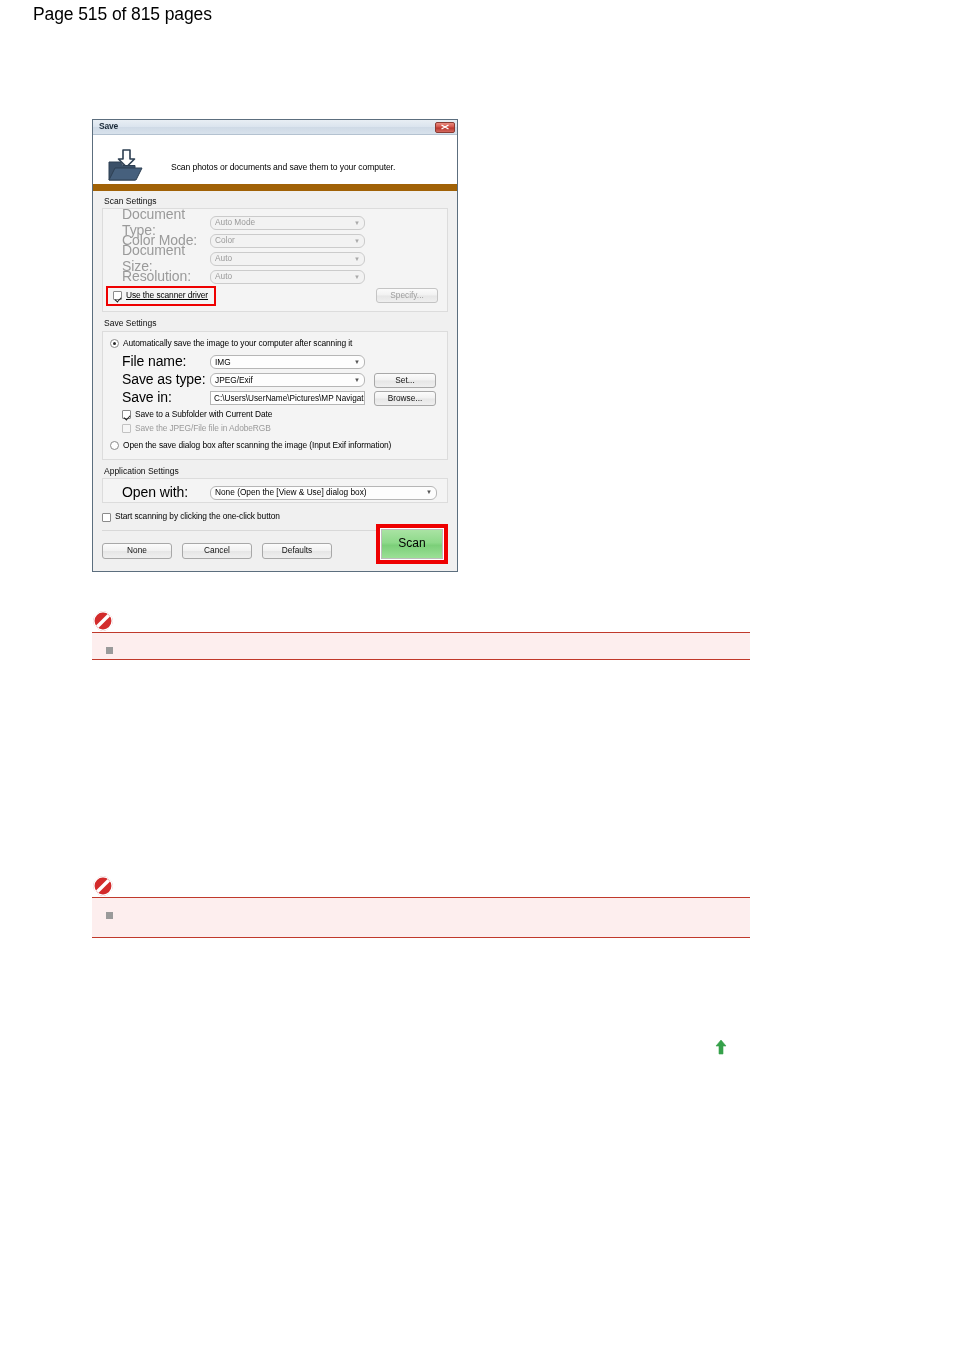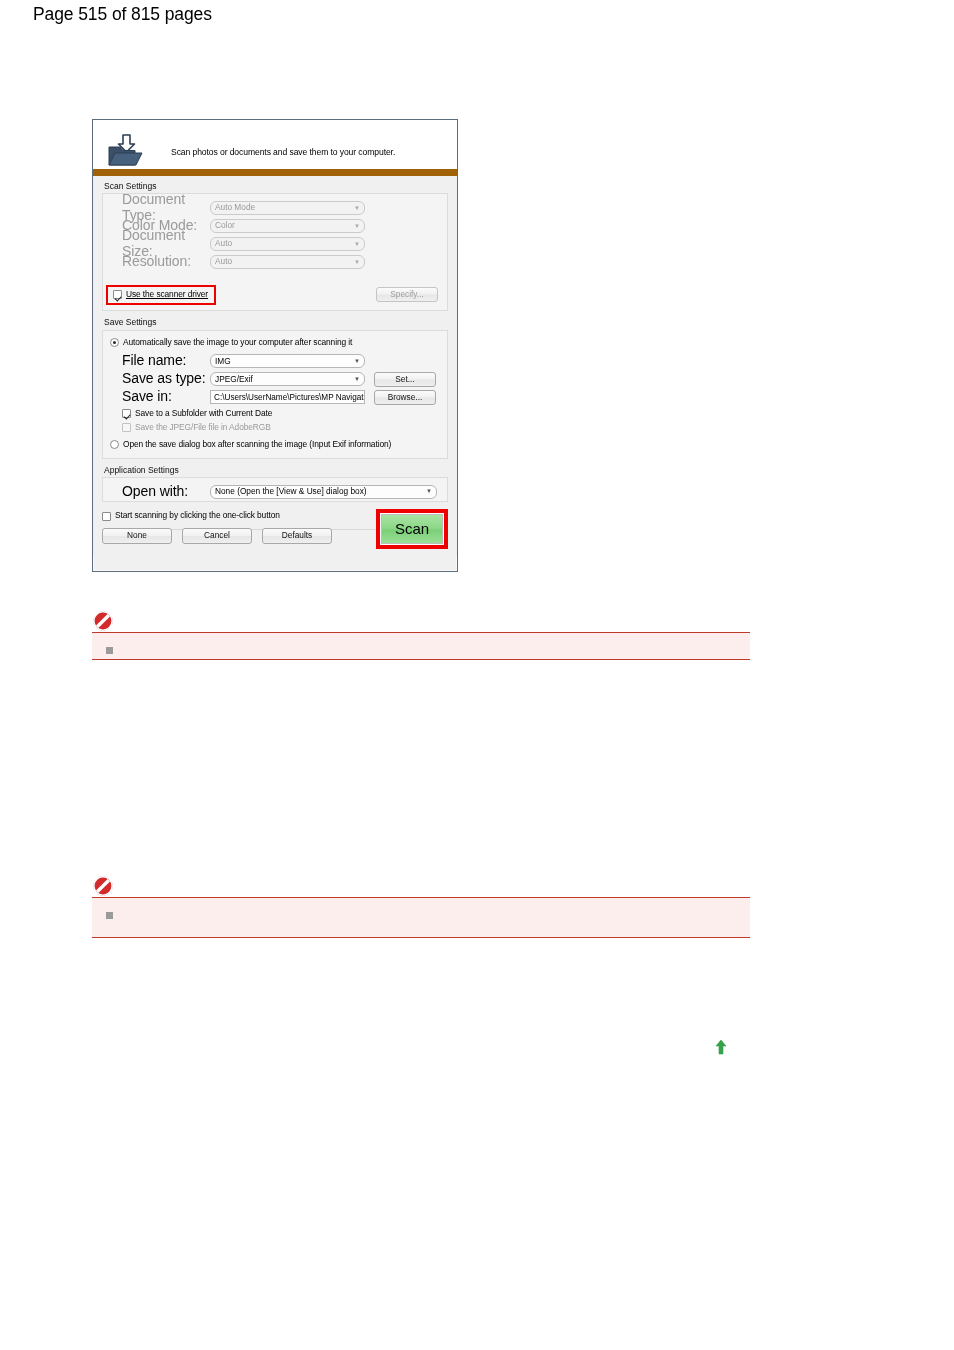--- a/index.html
+++ b/index.html
@@ -248,21 +248,21 @@
 
   
   .scan-btn {
     width: 62px;
     height: 30px;
     border: 1px solid #bdbdbd;
     background: linear-gradient(to bottom, #a9e3a3 0%, #8ed98a 45%, #7ccf79 55%, #9be096 100%);
     display: flex;
     align-items: center;
     justify-content: center;
-    font-size: 15px;
+    font-size: 12px;
     cursor: pointer;
   }
   .scan-wrap {
     position: absolute;
     right: 9px;
     bottom: 7px;
     border: 4px solid #ee0000;
     padding: 1px;
     background: #ffffff;
   }
@@ -308,20 +308,29 @@
 </style>
 </head>
 <body>
 
 <div class="page-header">
   <div class="page-header-pageno">Page 515 of 815 pages</div>
 </div>
 
 <div class="dialog">
 
+  <div class="titlebar">
+    <div class="titlebar-title">Save</div>
+    <div class="titlebar-close">
+      <svg width="14" height="8" viewBox="0 0 14 8">
+        <rect x="0" y="0" width="14" height="8" fill="none"></rect>
+        <path d="M3.5 2 L10.5 6 M10.5 2 L3.5 6" stroke="#ffffff" stroke-width="1.4"></path>
+      </svg>
+    </div>
+  </div>
 
   <div class="dialog-body">
 
     <div class="banner">
       <div class="banner-icon">
         <svg width="42" height="40" viewBox="0 0 42 40">
           <path d="M18 2 L25 2 L25 11 L29.5 11 L21.5 19 L13.5 11 L18 11 Z" fill="#ffffff" stroke="#2d3f52" stroke-width="1.6" stroke-linejoin="round"></path>
           <path d="M4 14 L15 14 L18 17.5 L30 17.5 L30 32 L4 32 Z" fill="#3b5068" stroke="#2d3f52" stroke-width="1"></path>
           <path d="M4 32 L10 20 L37 20 L31 32 Z" fill="#46607d" stroke="#2d3f52" stroke-width="1"></path>
         </svg>
@@ -360,21 +369,21 @@
           </div>
 
           <div class="row">
             <div class="row-label disabled">Resolution:</div>
             <div class="combo disabled" style="width:155px;">
               <span>Auto</span>
               <span class="combo-arrow">▼</span>
             </div>
           </div>
 
-          <div class="row" style="margin-top:16px;justify-content:space-between;text-align:right;">
+          <div class="row" style="margin-top:2px;justify-content:space-between;text-align:right;">
             <div class="cb-line" style="position:relative;padding:1px 3px;">
               <div class="cb checked"></div>
               <span class="cb-label u">Use the scanner driver</span>
               <div class="redbox" style="left:-4px;top:-3px;right:-5px;bottom:-3px;"></div>
             </div>
             <div class="btn disabled" style="width:62px;margin-right:2px;">Specify...</div>
           </div>
 
         </div>
       </div>

